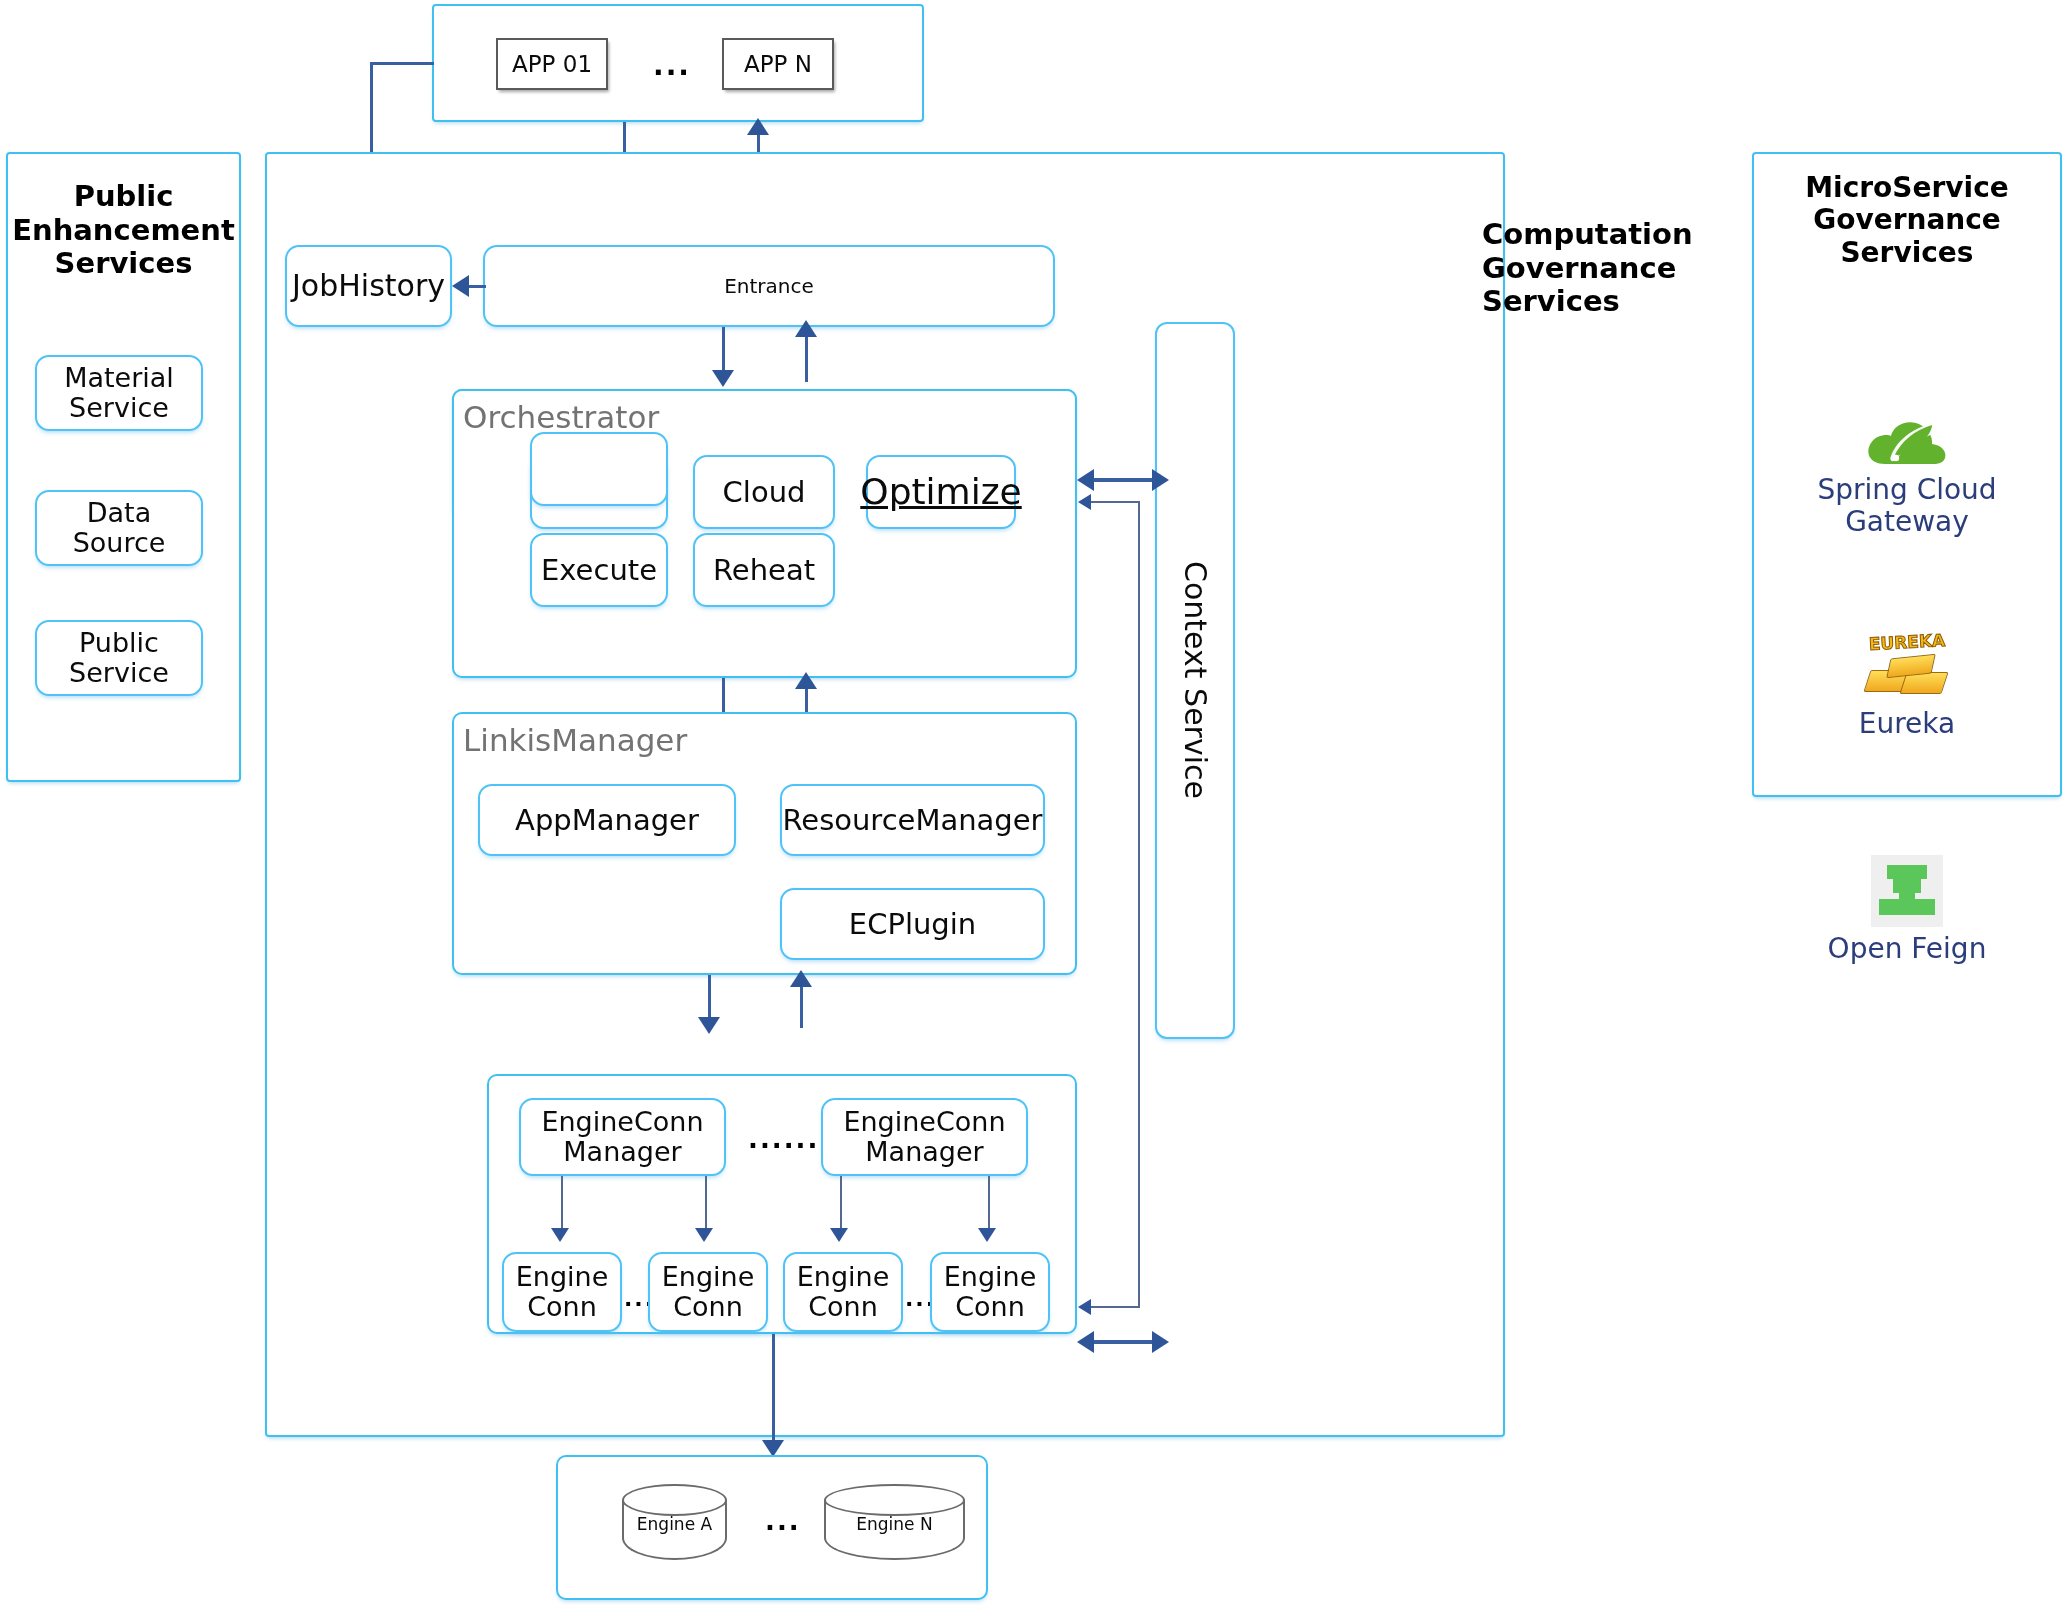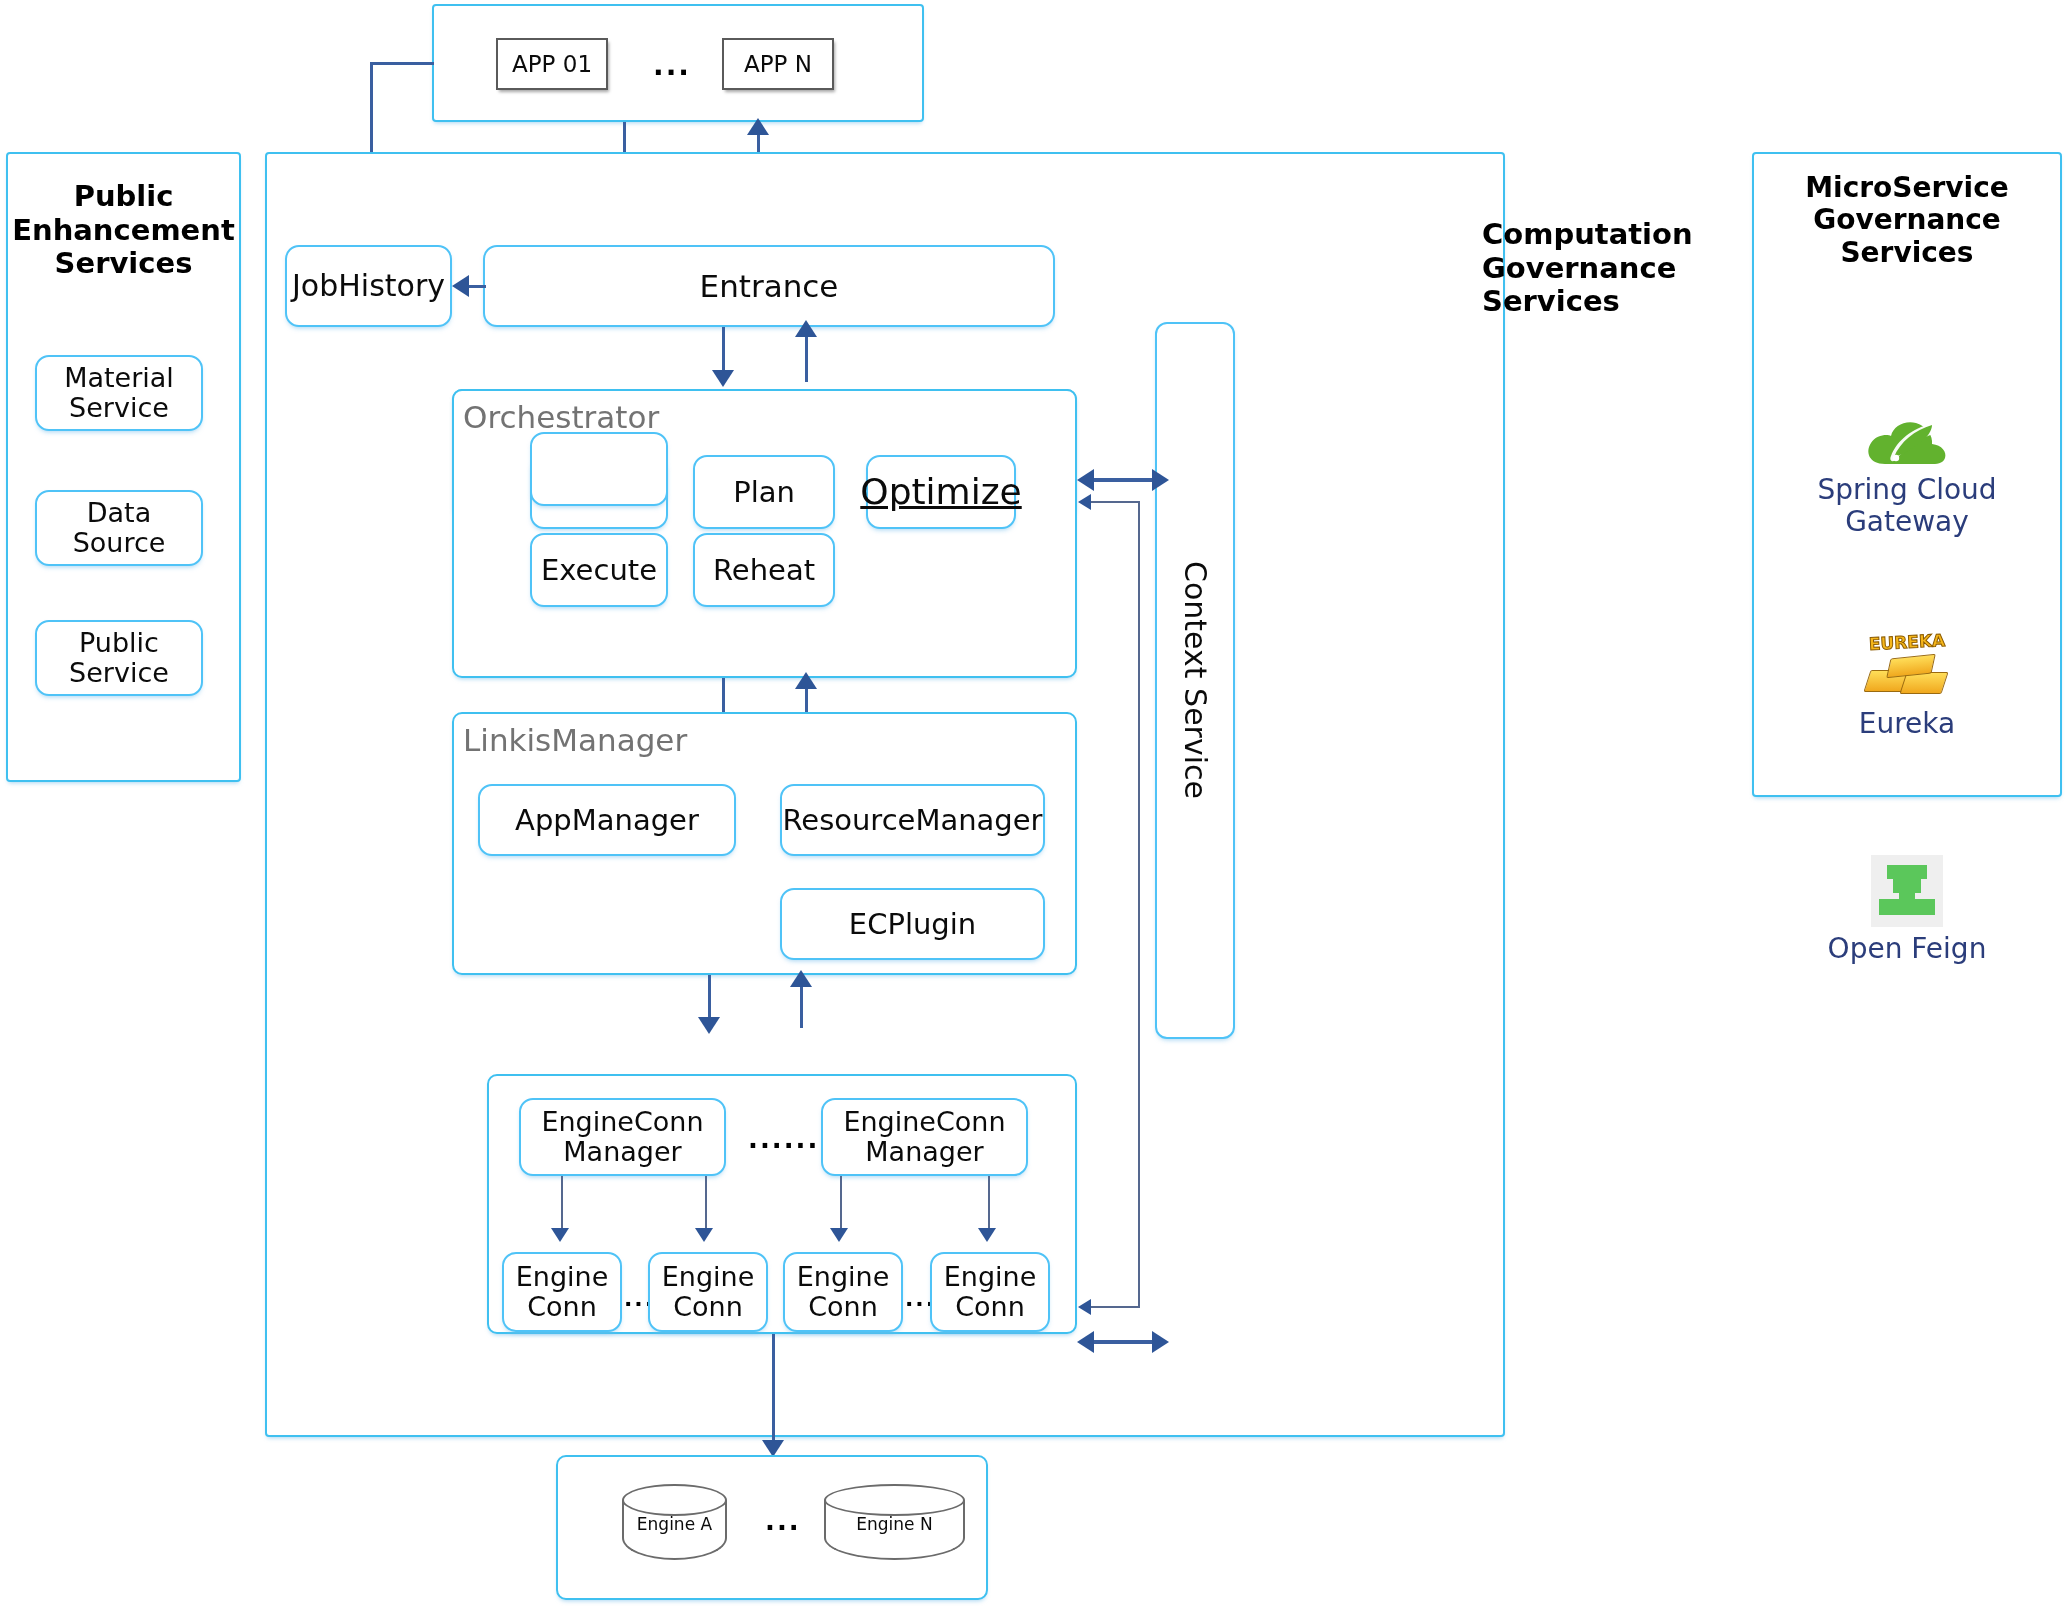--- a/index.html
+++ b/index.html
@@ -165,42 +165,42 @@
 
   <div class="panel" style="left:265px;top:152px;width:1240px;height:1285px;"></div>
   <div class="ttl" style="left:1482px;top:218px;width:300px;text-align:left;font-size:29px;">Computation
 Governance
 Services</div>
 
   <div class="rbox" style="left:285px;top:245px;width:167px;height:82px;font-size:30px;">
     <span>JobHistory</span>
   </div>
 
-  <div class="rbox" style="left:483px;top:245px;width:572px;height:82px;font-size:31px;">
+  <div class="rbox" style="left:483px;top:245px;width:572px;height:82px;font-size:20px;">
     <span>Entrance</span>
   </div>
 
   <div class="ln lnh" style="left:468px;top:285px;width:18px;"></div>
   <div class="arw arw-l" style="left:452px;top:275px;"></div>
 
   <div class="ln lnv" style="left:722px;top:327px;height:48px;"></div>
   <div class="arw arw-d" style="left:712px;top:370px;"></div>
 
   <div class="ln lnv" style="left:805px;top:332px;height:50px;"></div>
   <div class="arw arw-u" style="left:795px;top:320px;"></div>
 
   <div class="panel" style="left:452px;top:389px;width:625px;height:127px;border-radius:10px;"></div>
   <div class="panel" style="left:452px;top:389px;width:625px;height:289px;border-radius:10px;"></div>
   <div class="plain" style="left:463px;top:400px;font-size:31px;">Orchestrator</div>
 
   <div class="rbox" style="left:530px;top:455px;width:138px;height:74px;font-size:29px;">
     <span>Parse</span>
   </div>
   <div class="rbox" style="left:693px;top:455px;width:142px;height:74px;font-size:29px;">
-    <span>Plan</span>
+    <span>Cloud</span>
   </div>
   <div class="rbox" style="left:866px;top:455px;width:150px;height:74px;font-size:36px;text-decoration:underline;">
     <span>Optimize</span>
   </div>
   <div class="rbox" style="left:530px;top:432px;width:138px;height:74px;font-size:29px;top:432px;"></div>
 
   <div class="rbox" style="left:530px;top:432px;width:138px;height:74px;opacity:0;"></div>
 
   <div class="rbox" style="left:530px;top:432px;width:0;height:0;opacity:0;"></div>
 

